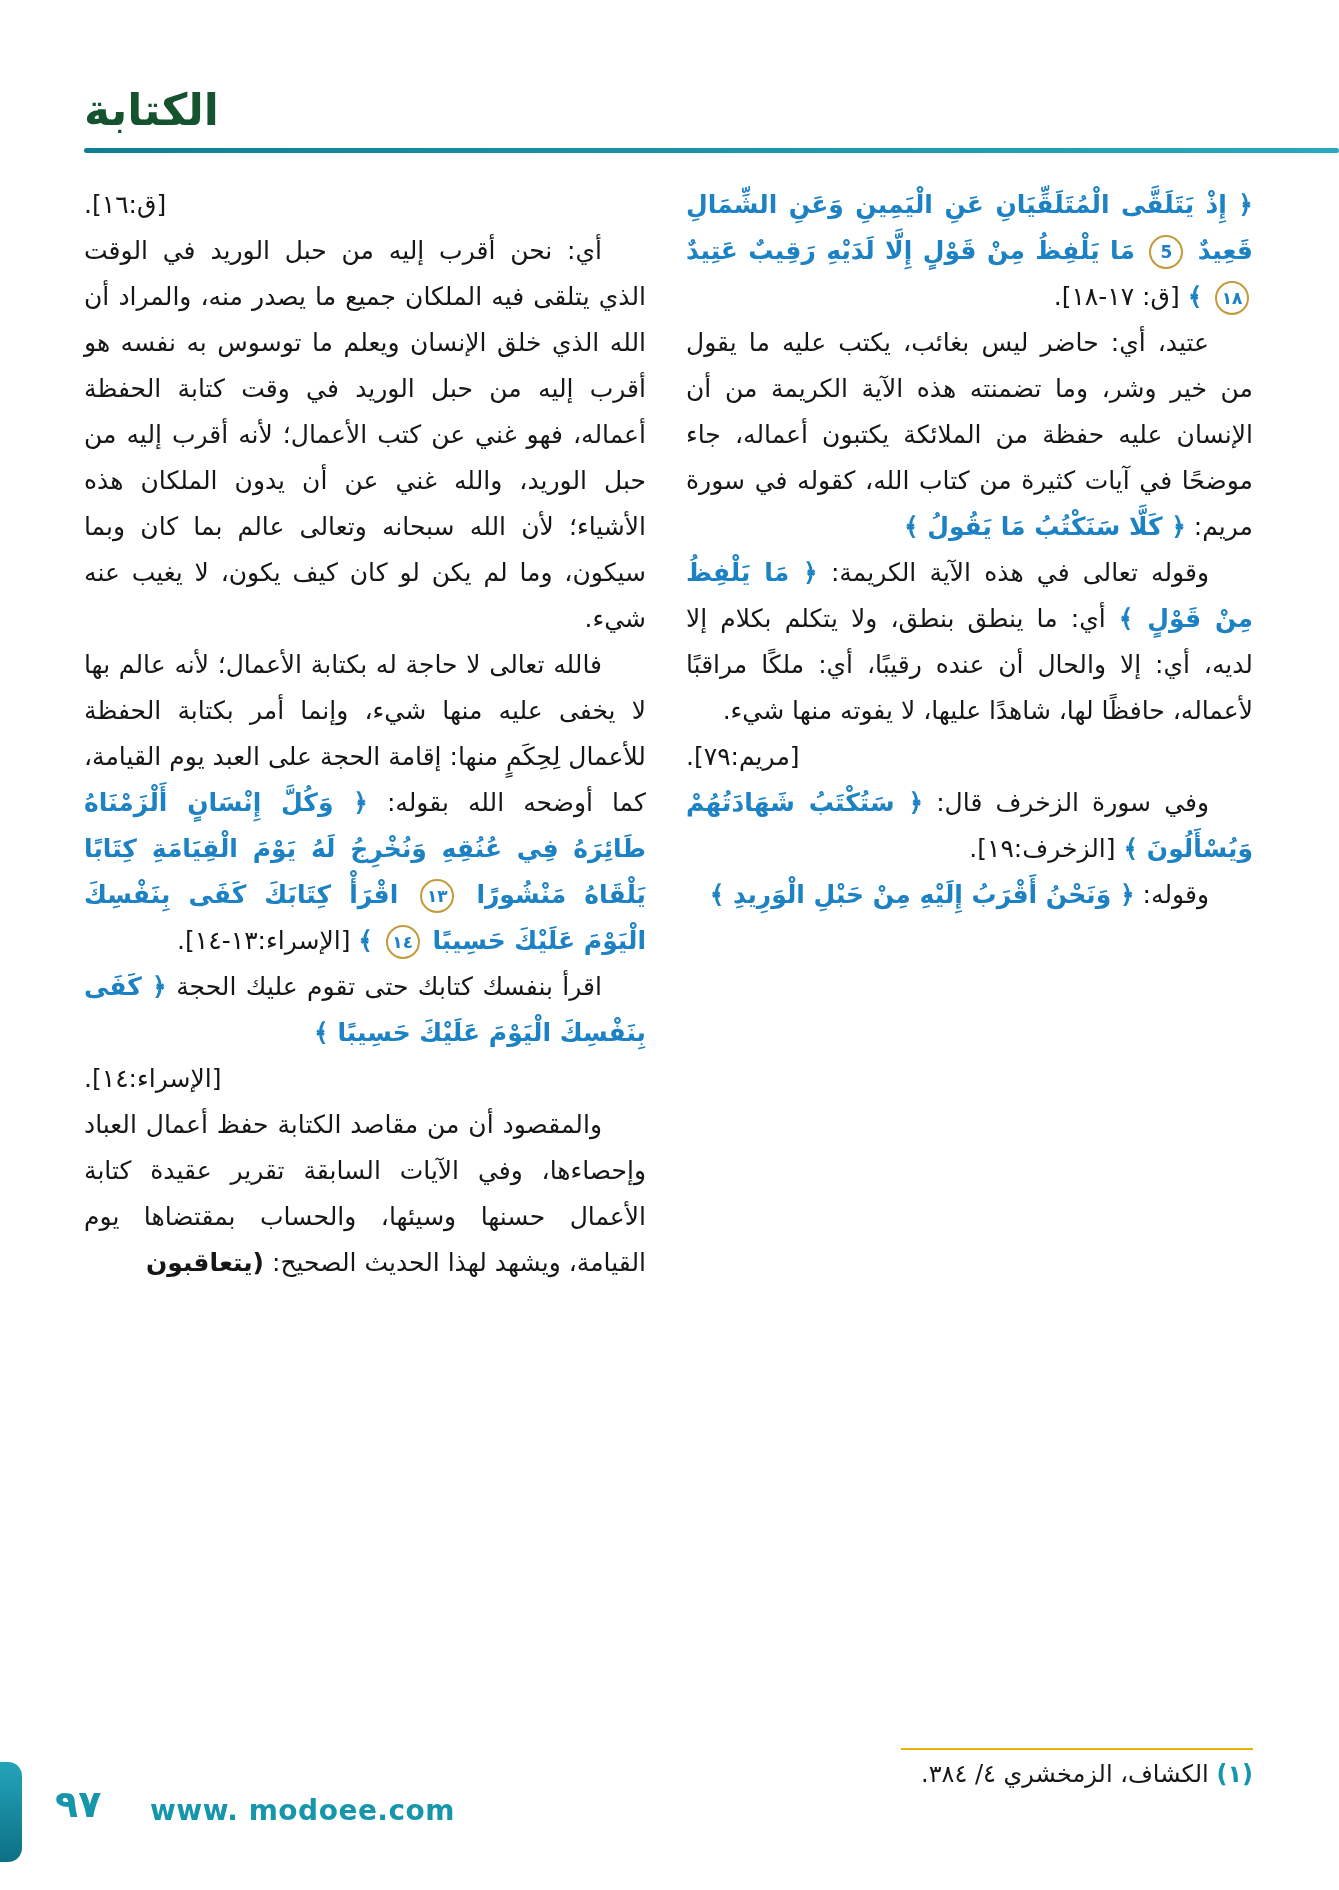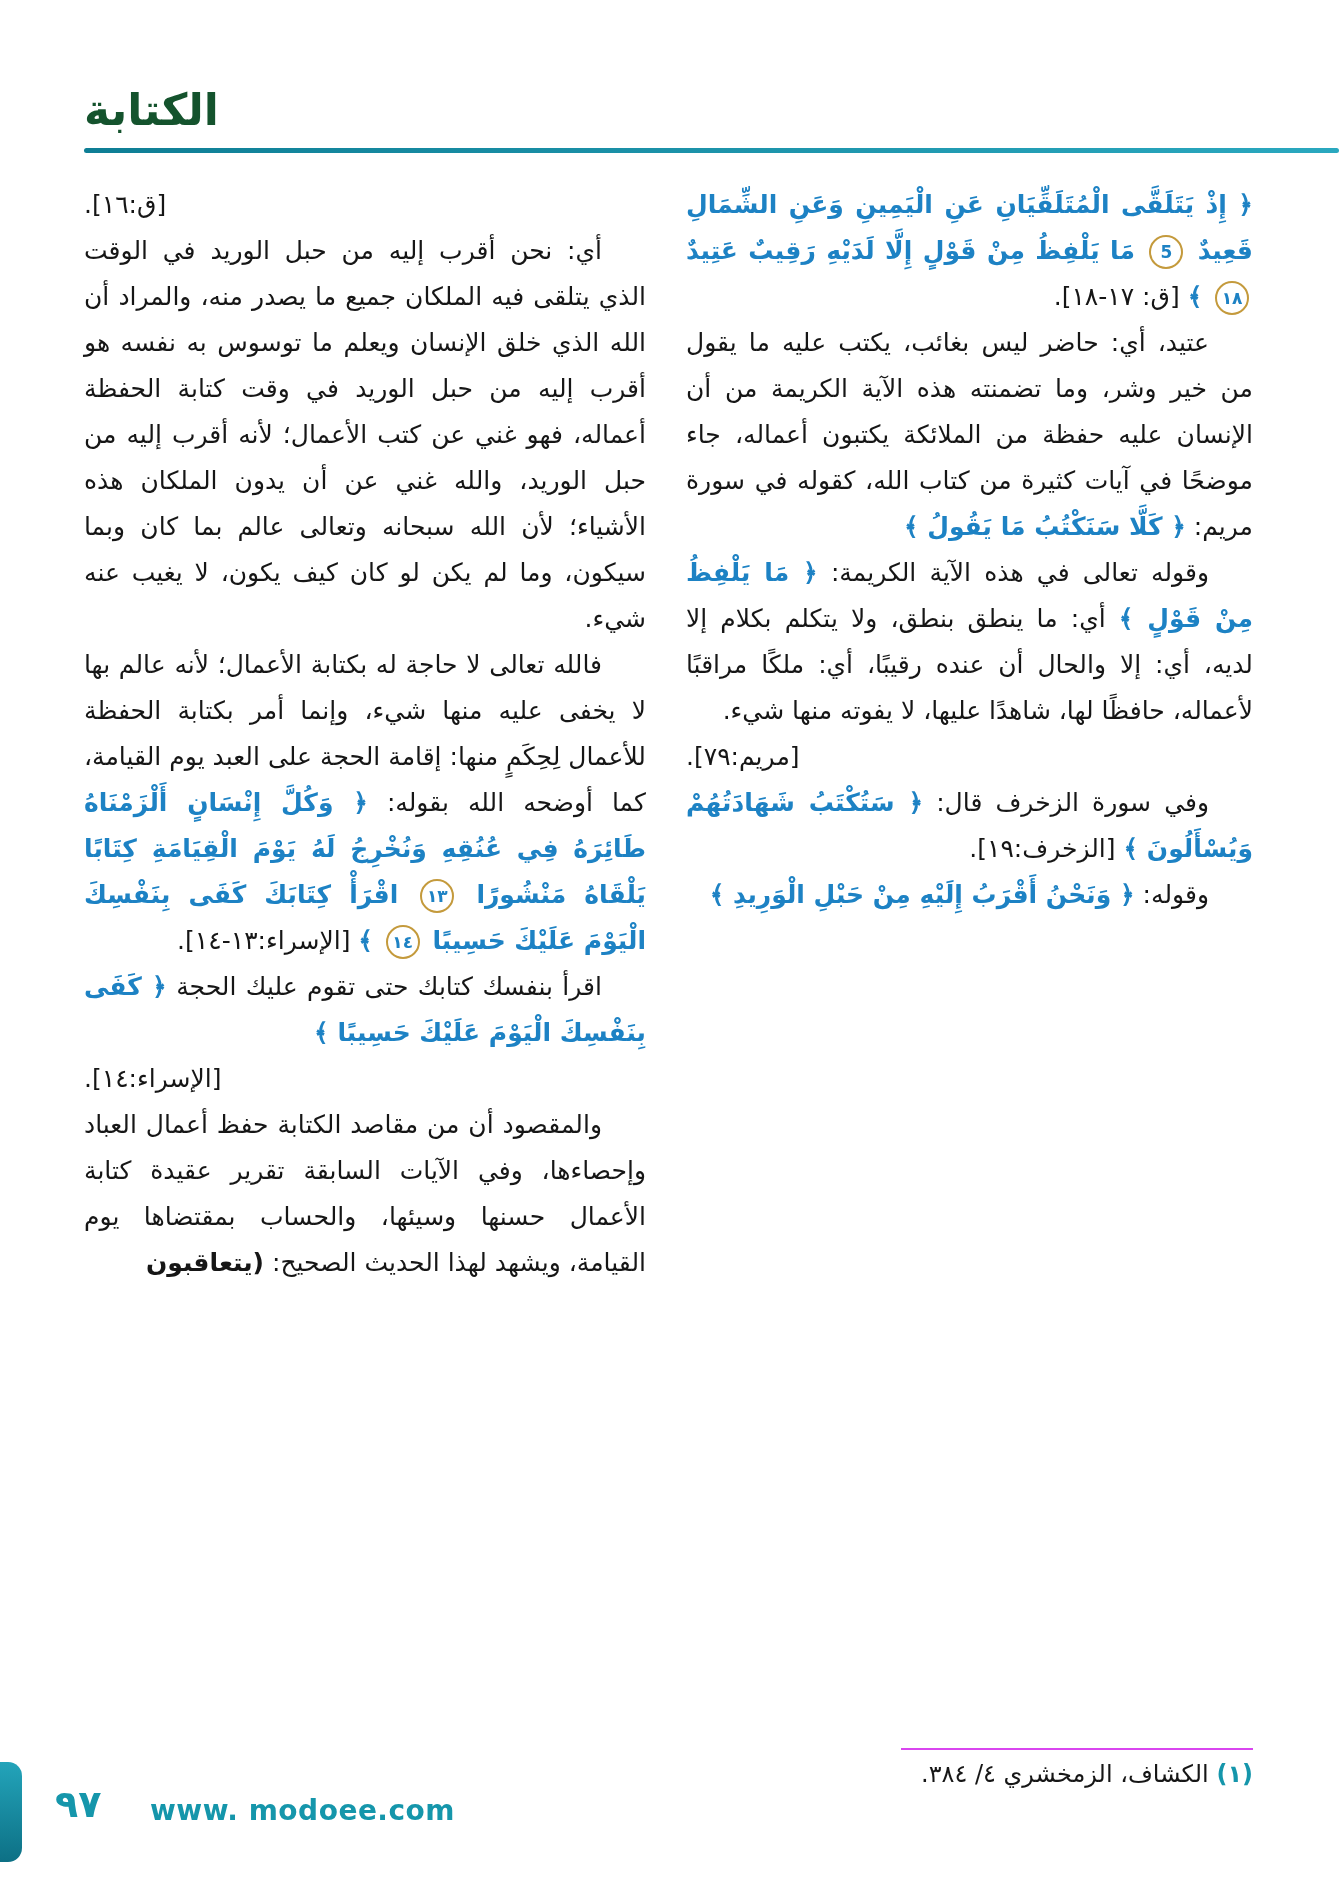--- a/index.html
+++ b/index.html
@@ -26,21 +26,21 @@
   .seg-bold  { color:#161616; font-weight:bold;margin-top:29px; }
   .seg-quran { color:#1d82c4; font-weight:bold; }
   .seg-sup   { font-size:0.6em; vertical-align:super; line-height:0; }
   .seg-ayah  { display:inline-flex; align-items:center; justify-content:center;
                width:34px; height:34px; border:2px solid #c49a3c; border-radius:50%;
                color:#1d82c4; font-size:17px; font-weight:bold; line-height:1;
                vertical-align:middle; margin:0 4px; text-indent:0; }
 
   
   .footnote { position:absolute; top:1748px; right:86px; width:352px; direction:rtl;
-              border-top:2px solid #d946ef; padding-top:10px; font-size:24px;
+              border-top:2px solid #eab308; padding-top:10px; font-size:24px;
               color:#161616; text-align:right; }
   .fn-marker { color:#1596ab; font-weight:bold; }
 
   
   .footer-bar  { position:absolute; left:0; top:1762px; width:22px; height:100px;
                  background:linear-gradient(180deg,#23a4ba,#0d7085);
                  border-radius:0 14px 14px 0; }
   .page-number { position:absolute; left:55px; top:1782px; color:#1596ab;
                  font-size:38px; font-weight:bold; }
   .website     { position:absolute; left:150px; top:1794px; color:#1596ab;

